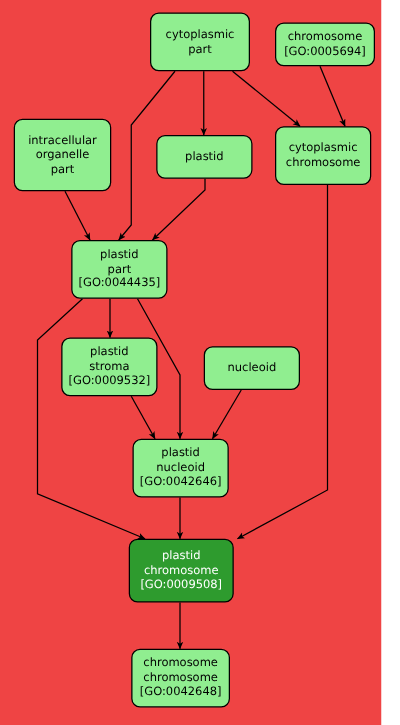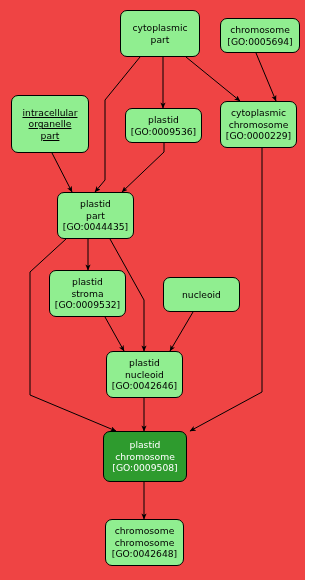--- a/index.html
+++ b/index.html
@@ -84,33 +84,31 @@
   </svg>
   <div id="node-layer">
       <div class="node" style="left: 120px; top: 10px; width: 80px; height: 47px;">
         <span class="lbl">cytoplasmic</span>
         <span class="lbl">part</span>
       </div>
       <div class="node" style="left: 220px; top: 18px; width: 80px; height: 35px;">
         <span class="lbl">chromosome</span>
         <span class="goid">[GO:0005694]</span>
       </div>
-      <div class="node" style="left: 11px; top: 95px; width: 78px; height: 58px; text-decoration: underline;">
+      <div class="node" style="left: 11px; top: 95px; width: 78px; height: 58px;">
         <span class="lbl">intracellular</span>
         <span class="lbl">organelle</span>
         <span class="lbl">part</span>
       </div>
       <div class="node" style="left: 125px; top: 108px; width: 77px; height: 35px;">
         <span class="lbl">plastid</span>
-        <span class="goid">[GO:0009536]</span>
       </div>
       <div class="node" style="left: 220px; top: 101px; width: 77px; height: 47px;">
         <span class="lbl">cytoplasmic</span>
         <span class="lbl">chromosome</span>
-        <span class="goid">[GO:0000229]</span>
       </div>
       <div class="node" style="left: 57px; top: 192px; width: 77px; height: 47px;">
         <span class="lbl">plastid</span>
         <span class="lbl">part</span>
         <span class="goid">[GO:0044435]</span>
       </div>
       <div class="node" style="left: 49px; top: 270px; width: 77px; height: 47px;">
         <span class="lbl">plastid</span>
         <span class="lbl">stroma</span>
         <span class="goid">[GO:0009532]</span>

